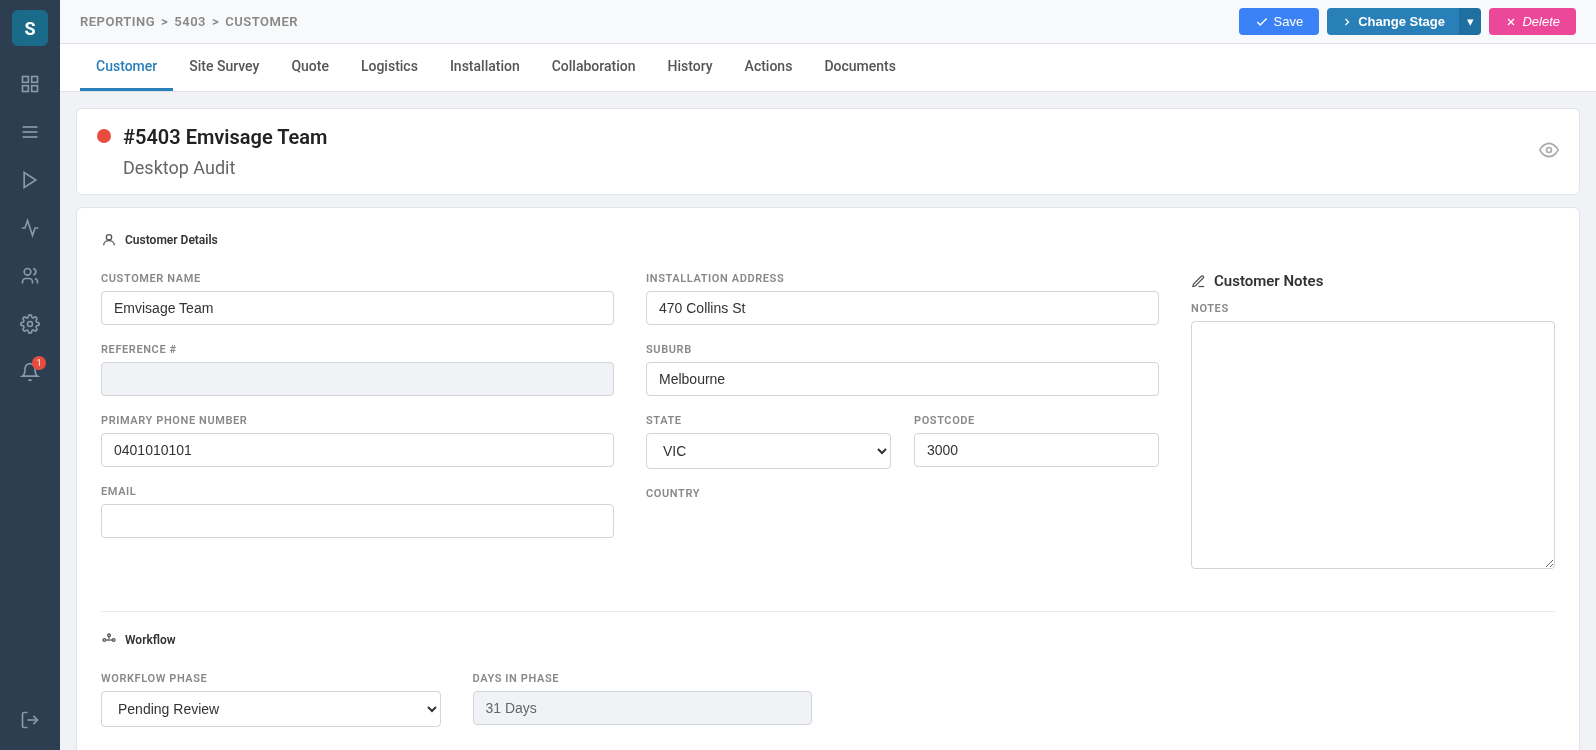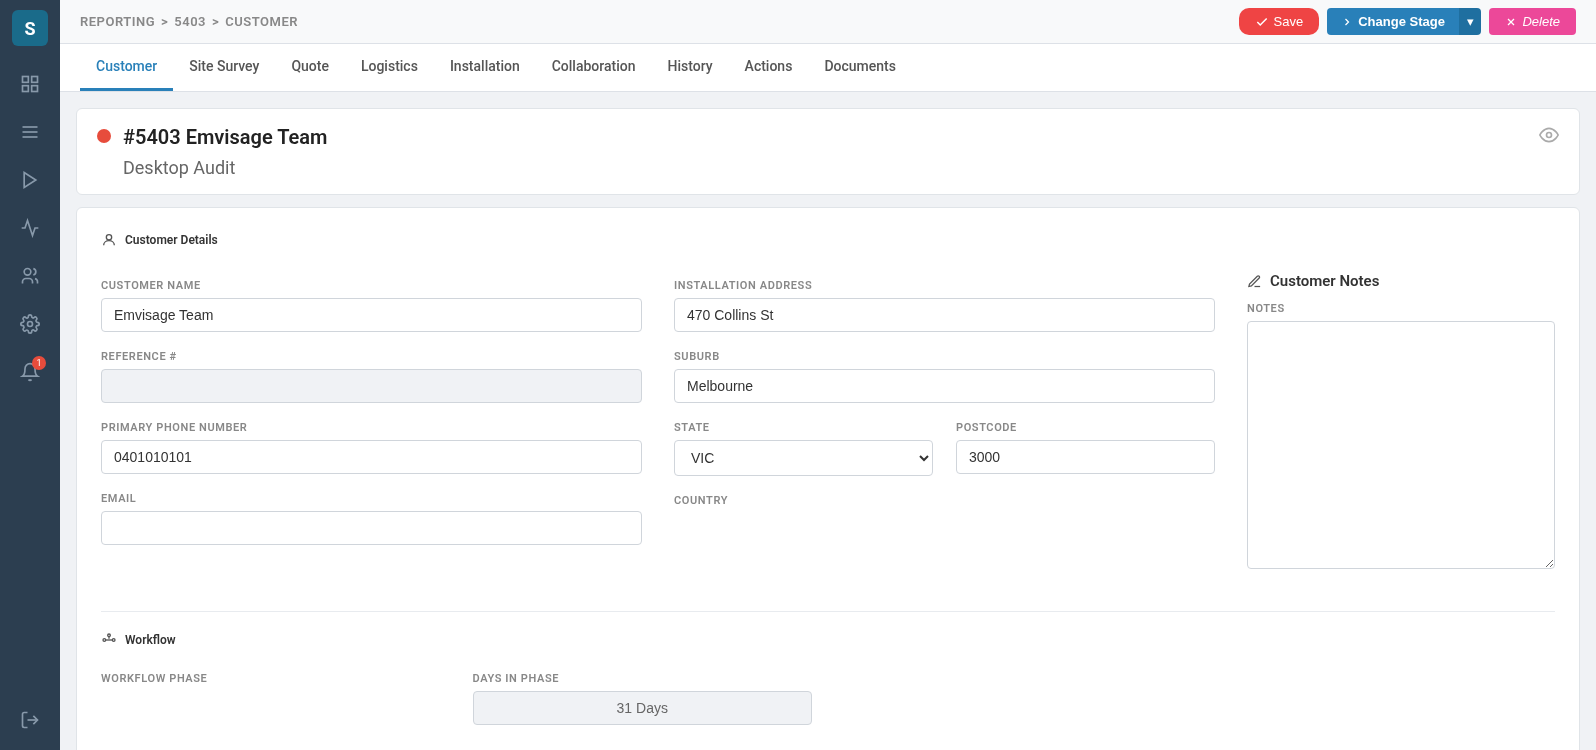--- a/index.html
+++ b/index.html
@@ -73,21 +73,21 @@
     .topbar-actions { display: flex; gap: 8px; align-items: center; }
 
     .btn {
       display: flex; align-items: center; gap: 5px;
       padding: 6px 16px;
       border: none; border-radius: 4px;
       font-size: 13px; font-weight: 500;
       cursor: pointer;
       white-space: nowrap;
     }
-    .btn-save { background: #ef4444; color: white; border-radius: 10px; }
+    .btn-save { background: #3b82f6; color: white; }
     .btn-delete { background: #ec4899; color: white; font-style: italic; }
     .btn-stage-wrapper { display: flex; align-items: center; }
     .btn-stage-arrow {
       background: #1f6fa0;
       color: white;
       border: none;
       padding: 6px 8px;
       cursor: pointer;
       border-radius: 0 4px 4px 0;
       font-size: 13px;
@@ -136,20 +136,21 @@
       background: white;
       border-radius: 6px;
       border: 1px solid #e0e4e8;
       margin-bottom: 12px;
     }
 
     
     .project-header {
       padding: 16px 20px;
       display: flex;
+      align-items: center;
       justify-content: space-between;
     }
     .project-title-area { display: flex; align-items: flex-start; gap: 12px; }
     .status-dot {
       width: 14px; height: 14px;
       background: #e74c3c;
       border-radius: 50%;
       margin-top: 4px;
       flex-shrink: 0;
     }
@@ -160,21 +161,21 @@
     
     .form-card { padding: 24px 24px; }
     .section-title {
       display: flex; align-items: center; gap: 8px;
       font-size: 12px; font-weight: 600; color: #333;
       margin-bottom: 24px;
     }
 
     .form-layout { display: flex; gap: 32px; }
     .form-col { flex: 1; }
-    .notes-col { width: 308px; flex-shrink: 0; }
+    .notes-col { width: 364px; flex-shrink: 0; }
 
     .form-group { margin-bottom: 18px; }
     .form-label {
       display: block;
       font-size: 11px;
       font-weight: 600;
       color: #888;
       letter-spacing: 0.6px;
       text-transform: uppercase;
       margin-bottom: 6px;
@@ -182,21 +183,21 @@
     .form-input {
       width: 100%;
       padding: 8px 12px;
       border: 1px solid #d0d5db;
       border-radius: 4px;
       font-size: 14px;
       color: #333;
       background: white;
       outline: none;
     }
-    .form-input.readonly { background: #f0f2f5; color: #666; text-align: center; }
+    .form-input.readonly { background: #f0f2f5; color: #666; }
     .form-select {
       width: 100%;
       padding: 8px 12px;
       border: 1px solid #d0d5db;
       border-radius: 4px;
       font-size: 14px;
       color: #333;
       background: white;
       outline: none;
       appearance: auto;
@@ -361,21 +362,21 @@
       <div class="section-title">
         <svg width="16" height="16" viewBox="0 0 24 24" fill="none" stroke="#555" stroke-width="2">
             <circle cx="12" cy="8" r="4"></circle>
             <path d="M4 20c0-4 3.6-7 8-7s8 3 8 7"></path>
           </svg>
         <span>Customer Details</span>
       </div>
 
       <div class="form-layout">
 
-        <div style="flex:1; display:flex; gap:32px;margin-top:7px;">
+        <div style="flex:1; display:flex; gap:32px;">
 
           <div class="form-col">
             <div class="form-group">
               <label class="form-label">CUSTOMER NAME</label>
               <input class="form-input" type="text" value="Emvisage Team" style="">
             </div>
             <div class="form-group">
               <label class="form-label">REFERENCE #</label>
               <input class="form-input readonly" type="text" readonly="" value="" style="">
             </div>
@@ -449,20 +450,27 @@
             <line x1="7" y1="12" x2="17" y2="12"></line>
             <line x1="12" y1="7" x2="12" y2="10"></line>
           </svg>
         <span>Workflow</span>
       </div>
 
       <div class="workflow-layout">
         <div class="workflow-col">
           <div class="form-group">
             <label class="form-label">WORKFLOW PHASE</label>
+            <select class="form-select">
+              <option>Pending Review</option>
+              <option>In Progress</option>
+              <option>Completed</option>
+              <option>On Hold</option>
+              <option>Cancelled</option>
+            </select>
           </div>
         </div>
         <div class="workflow-col">
           <div class="form-group">
             <label class="form-label">DAYS IN PHASE</label>
             <input class="form-input readonly" type="text" readonly="" value="31 Days" style="">
           </div>
         </div>
         <div class="workflow-col"></div>
         <div class="workflow-col"></div>

